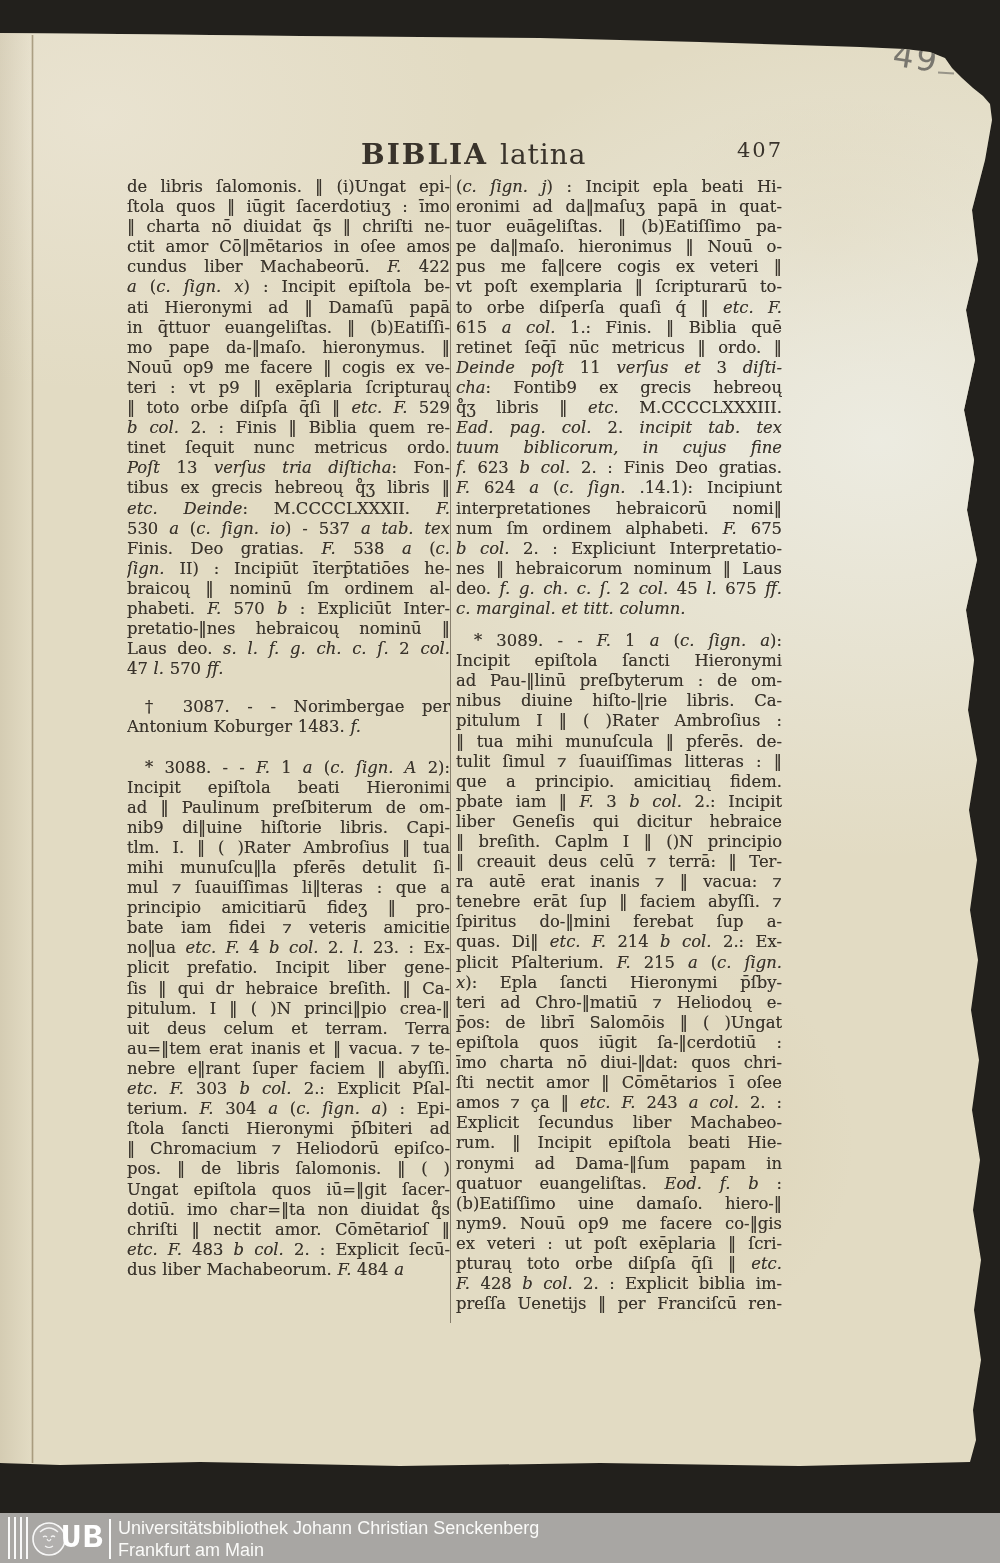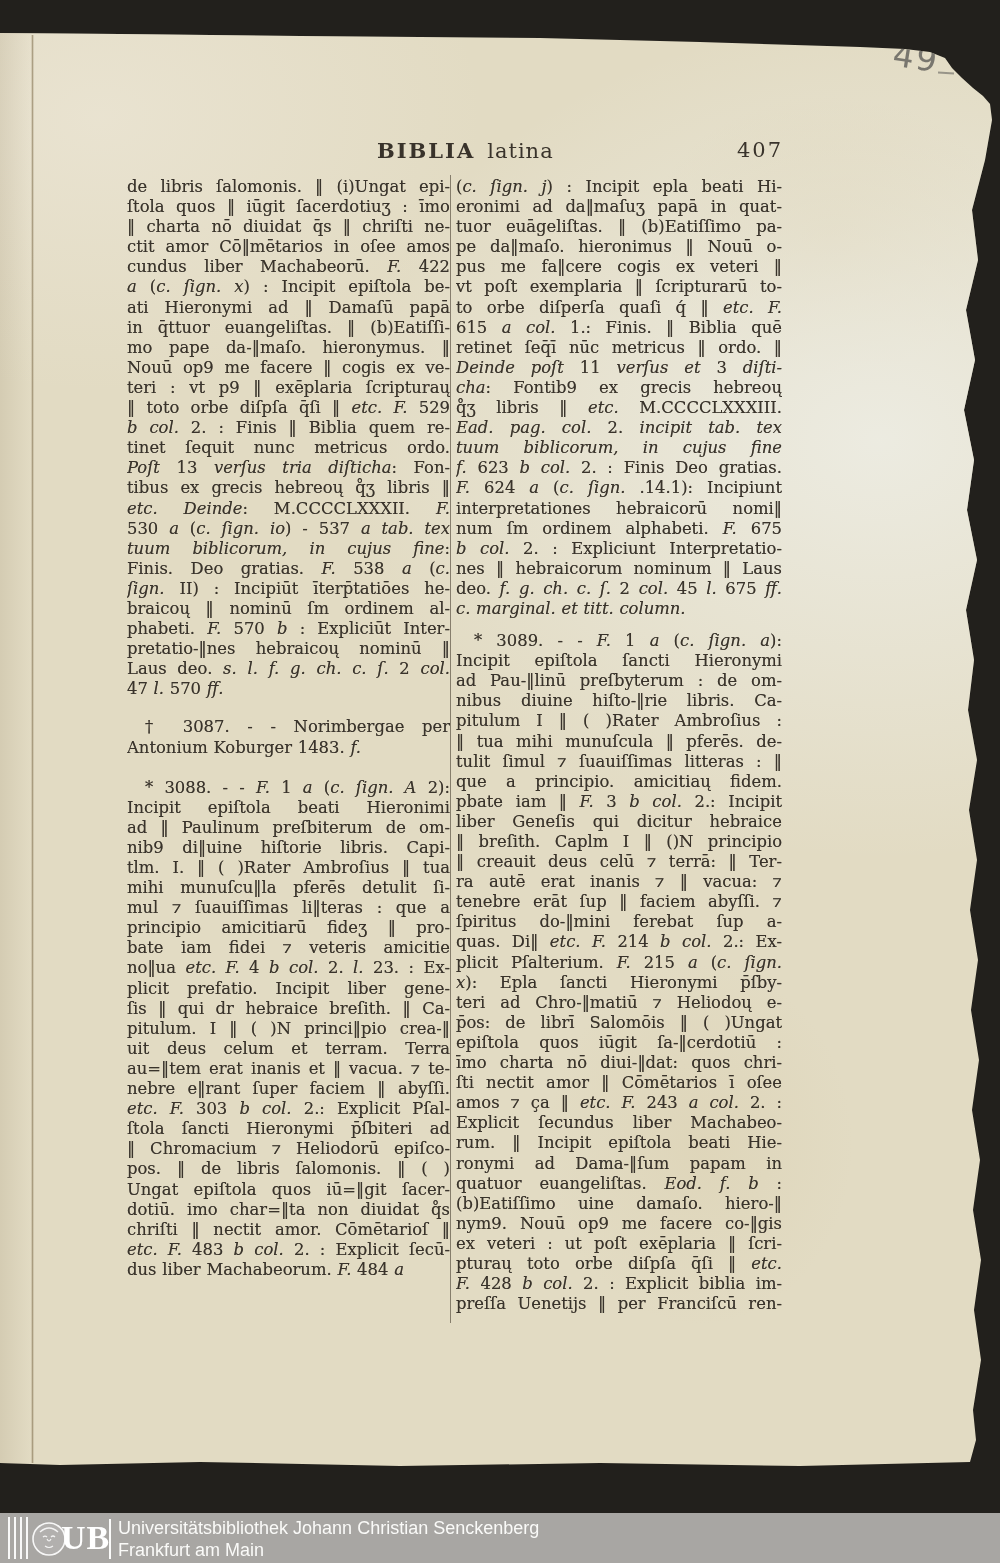--- a/index.html
+++ b/index.html
@@ -30,21 +30,21 @@
   .crease{
     position:absolute;left:31px;top:35px;height:1428px;width:3px;
     background:linear-gradient(to right, rgba(122,104,70,.0), rgba(122,104,70,.55), rgba(122,104,70,.0));
   }
   .gutter-shade{
     position:absolute;left:0;top:33px;width:31px;height:1432px;
     background:linear-gradient(to right, rgba(150,135,105,.18), rgba(150,135,105,0));
   }
   
   .running-head{position:absolute;top:138px;left:0;width:1000px;height:30px;color:var(--ink,#39332b);}
-  .rh-title{position:absolute;left:377px;font-size:21px;}
+  .rh-title{position:absolute;left:361px;font-size:28px;}
   .rh-bold{font-weight:bold;letter-spacing:2px;}
   .rh-reg{margin-left:12px;letter-spacing:1px;}
   .rh-page{position:absolute;left:737px;font-size:21px;letter-spacing:2px;}
   .folio{
     position:absolute;left:893px;top:38px;
     font-family:"DejaVu Sans", sans-serif;font-size:33px;color:var(--pencil,#66645f);
     transform:rotate(9deg);letter-spacing:2px;opacity:.85;
   }
   .folio-dash{
     position:absolute;left:938px;top:72px;width:16px;height:2px;
@@ -75,21 +75,21 @@
   .footer{
     position:absolute;left:0;bottom:0;width:1000px;height:50px;
     background:var(--bar,#a8a6a3);
     font-family:"Liberation Sans", sans-serif;color:var(--bartext,#fafaf8);
   }
   .logo{position:absolute;left:8px;top:3px;width:102px;height:44px;}
   .logo-lines{position:absolute;left:0;top:1px;width:24px;height:42px;display:flex;gap:4px;}
   .logo-lines span{display:block;width:2px;height:42px;background:rgba(255,255,255,.92);}
   .logo-portrait{position:absolute;left:22px;top:4px;}
   .logo-ub{
-    position:absolute;left:53px;top:2px;font-family:Liberation Serif, serif;
+    position:absolute;left:53px;top:2px;font-family:Liberation Mono, monospace;
     font-weight:bold;font-size:34px;line-height:40px;letter-spacing:1px;color:#fff;
   }
   .logo-sep{position:absolute;left:101px;top:3px;width:2px;height:40px;background:rgba(255,255,255,.95);}
   .footer-text{position:absolute;left:118px;top:4px;}
   .footer-line1{font-size:18px;line-height:22px;}
   .footer-line2{font-size:18px;line-height:22px;}
 </style>
 </head>
 <body style="--bg: #22201c; --paper: #e2dbc3; --ink: #39332b; --pencil: #66645f; --bar: #a8a6a3; --bartext: #fafaf8;">
 
@@ -120,21 +120,20 @@
         <div class="tline">mo pape da-‖maſo. hieronymus. ‖</div>
         <div class="tline">Nouū op9 me facere ‖ cogis ex ve-</div>
         <div class="tline">teri : vt p9 ‖ exēplaria ſcripturaų</div>
         <div class="tline">‖ toto orbe diſpſa q̄ſi ‖ <i>etc. F.</i> 529</div>
         <div class="tline"><i>b col.</i> 2. : Finis ‖ Biblia quem re-</div>
         <div class="tline">tinet ſequit̄ nunc metricus ordo.</div>
         <div class="tline"><i>Poſt</i> 13 <i>verſus tria diſticha</i>: Fon-</div>
         <div class="tline">tibus ex grecis hebreoų q̊ʒ libris ‖</div>
         <div class="tline"><i>etc. Deinde</i>: M.CCCCLXXXII. <i>F.</i></div>
         <div class="tline">530 <i>a</i> (<i>c. ſign. io</i>) - 537 <i>a tab. tex</i></div>
-        <div class="tline"><i>tuum biblicorum, in cujus fine</i>:</div>
         <div class="tline">Finis. Deo gratias. <i>F.</i> 538 <i>a</i> (<i>c.</i></div>
         <div class="tline"><i>ſign.</i> II) : Incipiūt īterp̄tatiōes he-</div>
         <div class="tline">braicoų ‖ nominū ſ̄m ordinem al-</div>
         <div class="tline">phabeti. <i>F.</i> 570 <i>b</i> : Expliciūt Inter-</div>
         <div class="tline">pretatio-‖nes hebraicoų nominū ‖</div>
         <div class="tline">Laus deo. <i>s. l. f. g. ch. c. ſ.</i> 2 <i>col.</i></div>
         <div class="tline end">47 <i>l.</i> 570 <i>ff.</i></div>
       </div>
       <div class="para indent" style="margin-top: 18px;">
         <div class="tline">† 3087. - - Norimbergae per</div>
@@ -151,20 +150,21 @@
         <div class="tline">principio amicitiarū fideʒ ‖ pro-</div>
         <div class="tline">bate iam fidei ⁊ veteris amicitie</div>
         <div class="tline">no‖ua <i>etc. F.</i> 4 <i>b col.</i> 2. <i>l.</i> 23. : Ex-</div>
         <div class="tline">plicit prefatio. Incipit liber gene-</div>
         <div class="tline">ſis ‖ qui d̄r hebraice breſith. ‖ Ca-</div>
         <div class="tline">pitulum. I ‖ ( )N princi‖pio crea-‖</div>
         <div class="tline">uit deus celum et terram. Terra</div>
         <div class="tline">au=‖tem erat inanis et ‖ vacua. ⁊ te-</div>
         <div class="tline">nebre e‖rant ſuper faciem ‖ abyſſi.</div>
         <div class="tline"><i>etc. F.</i> 303 <i>b col.</i> 2.: Explicit Pſal-</div>
+        <div class="tline">terium. <i>F.</i> 304 <i>a</i> (<i>c. ſign. a</i>) : Epi-</div>
         <div class="tline">ſtola ſancti Hieronymi p̄ſbiteri ad</div>
         <div class="tline">‖ Chromacium ⁊ Heliodorū epiſco-</div>
         <div class="tline">pos. ‖ de libris ſalomonis. ‖ ( )</div>
         <div class="tline">Ungat epiſtola quos iū=‖git ſacer-</div>
         <div class="tline">dotiū. imo char=‖ta non diuidat q̊s</div>
         <div class="tline">chriſti ‖ nectit amor. Cōmētarioſ ‖</div>
         <div class="tline"><i>etc. F.</i> 483 <i>b col.</i> 2. : Explicit ſecū-</div>
         <div class="tline end">dus liber Machabeorum. <i>F.</i> 484 <i>a</i></div>
       </div>
     </div>

